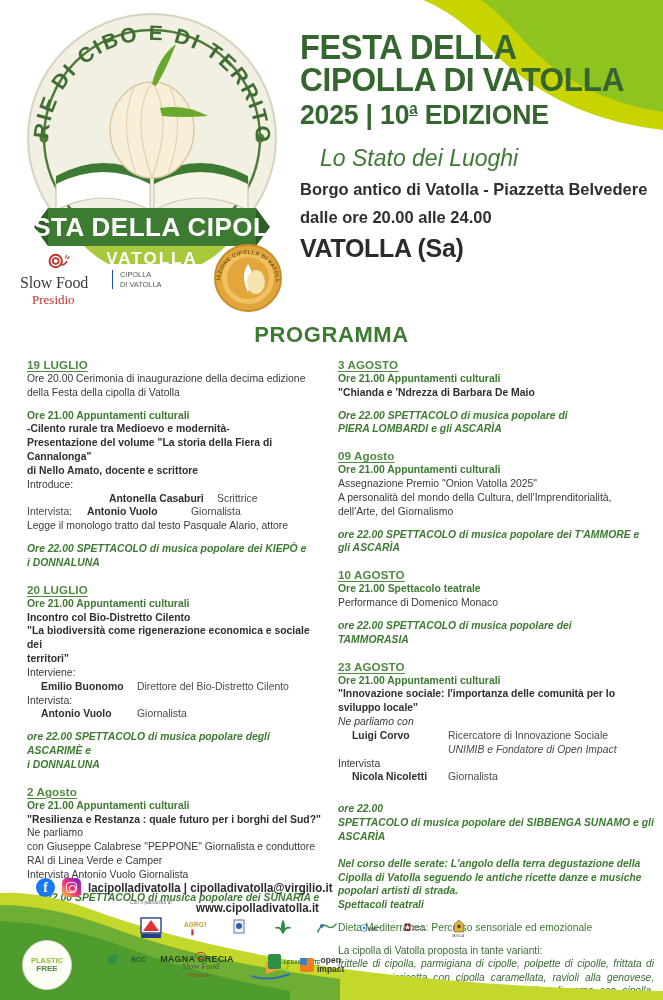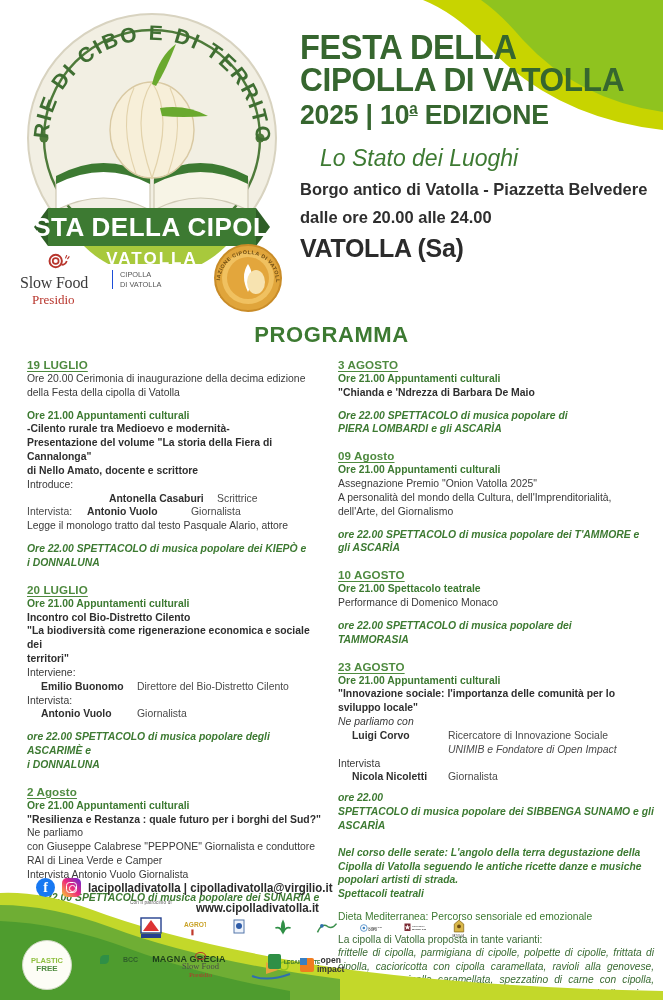--- a/index.html
+++ b/index.html
@@ -157,21 +157,21 @@
   }
   .plasticfree {
     position: absolute; left: 22px; top: 44px;
     width: 50px; height: 50px; border-radius: 50%;
     background: #fdfdf6; border: 1.5px solid #cfd8c2;
     display: flex; flex-direction: column; align-items: center; justify-content: center;
     font-family: "Liberation Sans", sans-serif; font-weight: bold;
     font-size: 8px; color: #4e8a3f; line-height: 1.05; text-align: right;
   }
   .plasticfree .p1 { color: #8fbf3f; font-size: 7.5px; }
-  .bcc { position: absolute; left: 100px; top: 58px; display: flex; align-items: center; gap: 14px; }
+  .bcc { position: absolute; left: 108px; top: 58px; display: flex; align-items: center; gap: 14px; }
   .bcc .leaf { width: 9px; height: 9px; background: #2f8f46; border-radius: 50% 0 50% 0; }
   .bcc .b1 { font-family: "Liberation Sans", sans-serif; font-weight: bold; font-size: 7px; color: #2f5f2a; }
   .bcc .b2 { font-family: "Liberation Sans", sans-serif; font-weight: bold; font-size: 9px; color: #1d3f1a; letter-spacing: .2px; }
   .slowfoot { position: absolute; left: 182px; top: 56px; text-align: center; }
   .slowfoot .sn { font-family: "Liberation Serif", serif; font-size: 8.5px; color: #4a4a4a; }
   .slowfoot .sp { font-family: "Liberation Serif", serif; font-size: 7px; color: #b8352c; }
   .slowfoot .snail { width: 11px; height: 8px; border: 1.6px solid #b8352c; border-radius: 50%; margin: 0 auto 1px; }
   .openimpact { position: absolute; left: 300px; top: 60px; display: flex; align-items: center; gap: 3px; }
   .openimpact .sq2 { width: 14px; height: 14px; background: #f07d20; border-radius: 2px; position: relative; }
   .openimpact .sq2::before { content:""; position:absolute; left:0; top:0; width:7px; height:7px; background:#3a7fc1; }
@@ -390,21 +390,21 @@
             <span class="nm w-name-b" style="min-width: 96px;">Luigi Corvo</span>
             <span class="rl">Ricercatore di Innovazione Sociale</span>
           </div>
           <div class="ln rl" style="padding-left: 110px; font-style: italic; color: rgb(74, 74, 74);">UNIMIB e Fondatore di Open Impact</div>
           <div class="ln">Intervista</div>
           <div class="row ln">
             <span class="" style="width: 14px;"></span>
             <span class="nm w-name-b" style="min-width: 96px;">Nicola Nicoletti</span>
             <span class="rl">Giornalista</span>
           </div>
-          <div style="margin-top: 7px;">
+          <div style="margin-top: 18px;">
             <div class="ln show">ore 22.00</div>
             <div class="ln show">SPETTACOLO di musica popolare  dei SIBBENGA SUNAMO e gli</div>
             <div class="ln show">ASCARÌA</div>
           </div>
         </div>
         <div style="margin-top: 6px;">
           <div class="para">Nel corso delle serate:  L'angolo della terra degustazione della</div>
           <div class="para">Cipolla di Vatolla seguendo le antiche ricette  danze e musiche</div>
           <div class="para">popolari artisti di strada.</div>
           <div class="para">Spettacoli teatrali</div>

